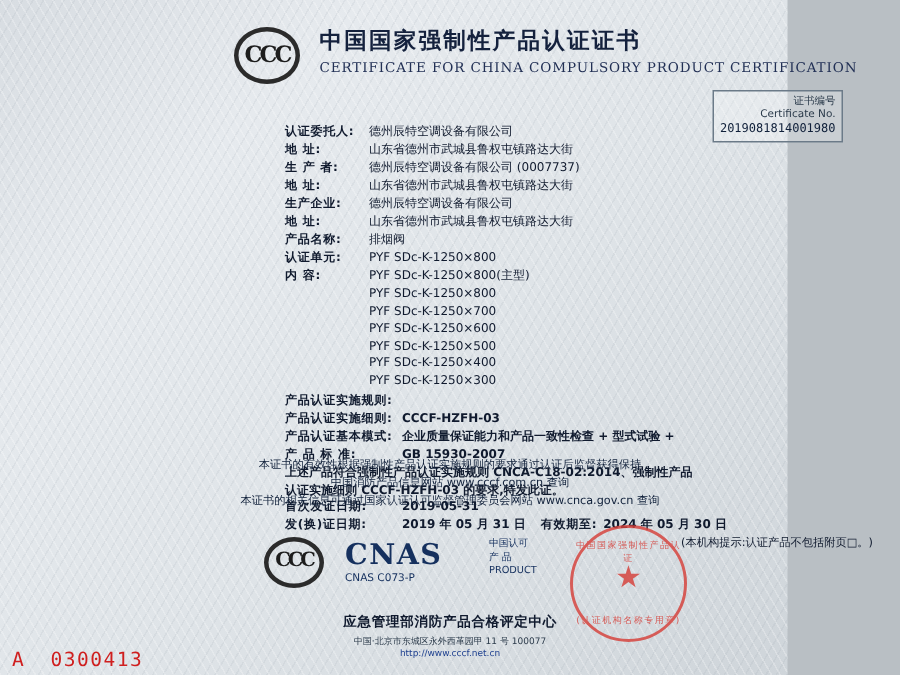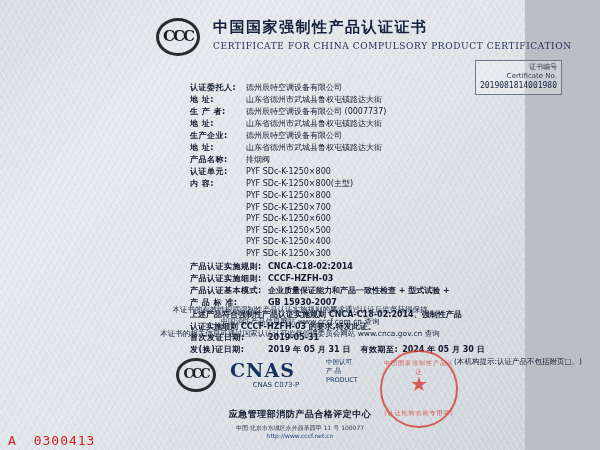--- a/index.html
+++ b/index.html
@@ -219,21 +219,20 @@
     font-size: 19px;
     font-weight: bold;
     letter-spacing: 1px;
     color: #15305e;
     line-height: 21px;
   }
   .cnas .code {
     font-size: 7px;
     color: #15305e;
     line-height: 9px;
-    text-align: center;
   }
   .cnas-side {
     position: absolute;
     left: 318px;
     top: 8px;
     font-size: 6.5px;
     color: #15305e;
     line-height: 9px;
   }
   .seal {
@@ -372,21 +371,20 @@
       </div>
       <div class="sub">PYF SDc-K-1250×800</div>
       <div class="sub">PYF SDc-K-1250×700</div>
       <div class="sub">PYF SDc-K-1250×600</div>
       <div class="sub">PYF SDc-K-1250×500</div>
       <div class="sub">PYF SDc-K-1250×400</div>
       <div class="sub">PYF SDc-K-1250×300</div>
 
       <div class="row note-rows">
         <div class="lbl wide">产品认证实施规则:</div>
-        <div class="val b">CNCA-C18-02:2014</div>
       </div>
       <div class="row">
         <div class="lbl wide">产品认证实施细则:</div>
         <div class="val b">CCCF-HZFH-03</div>
       </div>
       <div class="row">
         <div class="lbl wide">产品认证基本模式:</div>
         <div class="val b">企业质量保证能力和产品一致性检查 + 型式试验 +</div>
       </div>
       <div class="row">

